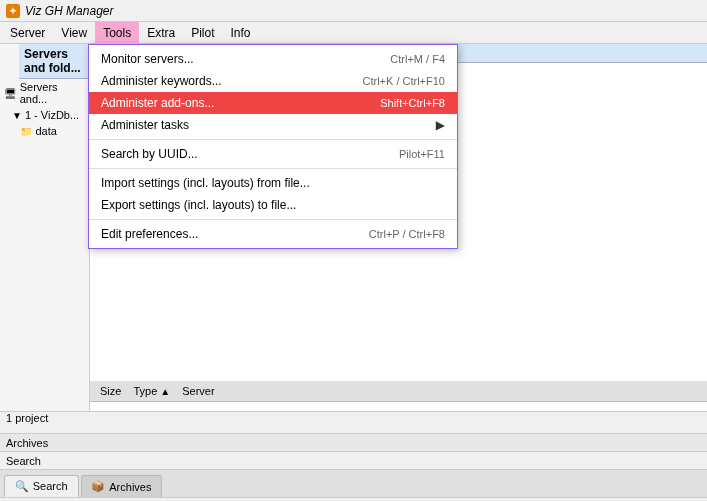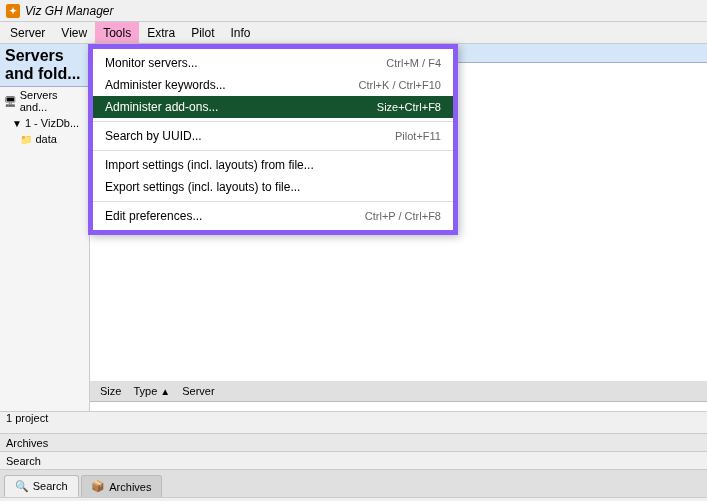--- a/index.html
+++ b/index.html
@@ -70,23 +70,24 @@
       width: 90px;
       background: #f5f5f5;
       border-right: 1px solid #ccc;
       display: flex;
       flex-direction: column;
     }
     .panel-header {
       background: #d4e6f7;
       border-bottom: 1px solid #aac;
       padding: 3px 5px;
-      font-size: 16px;
+      font-size: 12px;
       font-weight: bold;
       color: #000;
+      margin-left: 19px;
     }
     .tree-item {
       display: flex;
       align-items: center;
       padding: 2px 4px;
       font-size: 11px;
       cursor: pointer;
     }
     .tree-icon {
       margin-right: 3px;
@@ -203,37 +204,37 @@
       padding: 0 3px;
     }
 
     
     .dropdown-menu {
       position: absolute;
       top: 44px;
       left: 88px;
       width: 370px;
       background: #fff;
-      border: 5px solid #8b5cf6;
+      border: 1px solid #8b5cf6;
       box-shadow: 2px 2px 8px rgba(0,0,0,0.25);
       z-index: 100;
       padding: 3px 0;
     }
     .menu-entry {
       display: flex;
       align-items: center;
       justify-content: space-between;
       padding: 4px 12px;
       font-size: 12px;
       cursor: pointer;
       color: #000;
       white-space: nowrap;
     }
     .menu-entry.highlighted {
-      background: #14532d;
+      background: #ef4444;
       color: #fff;
     }
     .menu-entry.highlighted .shortcut { color: #fff; }
     .menu-entry .shortcut {
       color: #666;
       font-size: 11px;
       margin-left: 20px;
     }
     .menu-entry .arrow {
       color: #333;
@@ -332,21 +333,25 @@
   <div class="menu-entry">
     <span>Monitor servers...</span>
     <span class="shortcut">Ctrl+M / F4</span>
   </div>
   <div class="menu-entry">
     <span>Administer keywords...</span>
     <span class="shortcut">Ctrl+K / Ctrl+F10</span>
   </div>
   <div class="menu-entry highlighted">
     <span>Administer add-ons...</span>
-    <span class="shortcut">Size+Ctrl+F8</span>
+    <span class="shortcut">Shift+Ctrl+F8</span>
+  </div>
+  <div class="menu-entry">
+    <span>Administer tasks</span>
+    <span class="arrow">▶</span>
   </div>
   <div class="menu-separator"></div>
   <div class="menu-entry">
     <span>Search by UUID...</span>
     <span class="shortcut">Pilot+F11</span>
   </div>
   <div class="menu-separator"></div>
   <div class="menu-entry">
     <span>Import settings (incl. layouts) from file...</span>
   </div>

